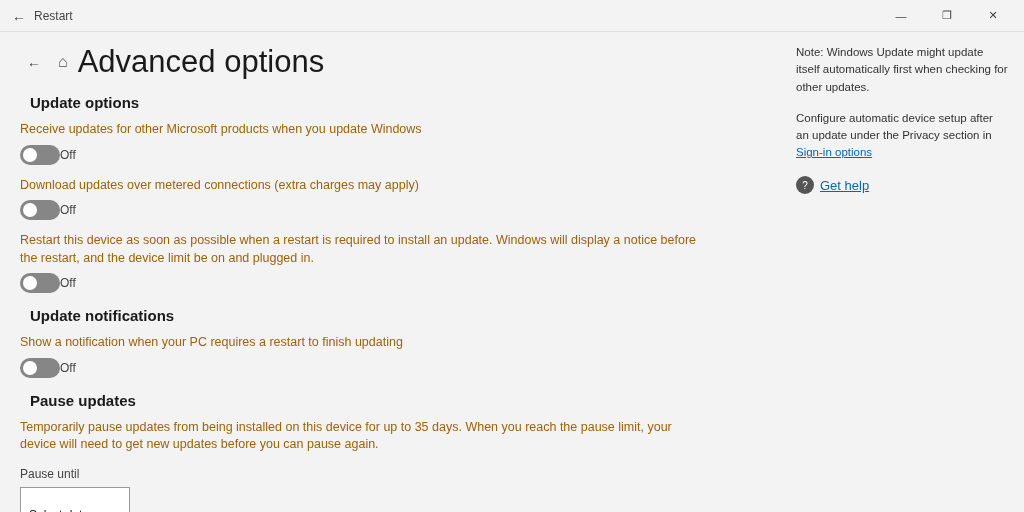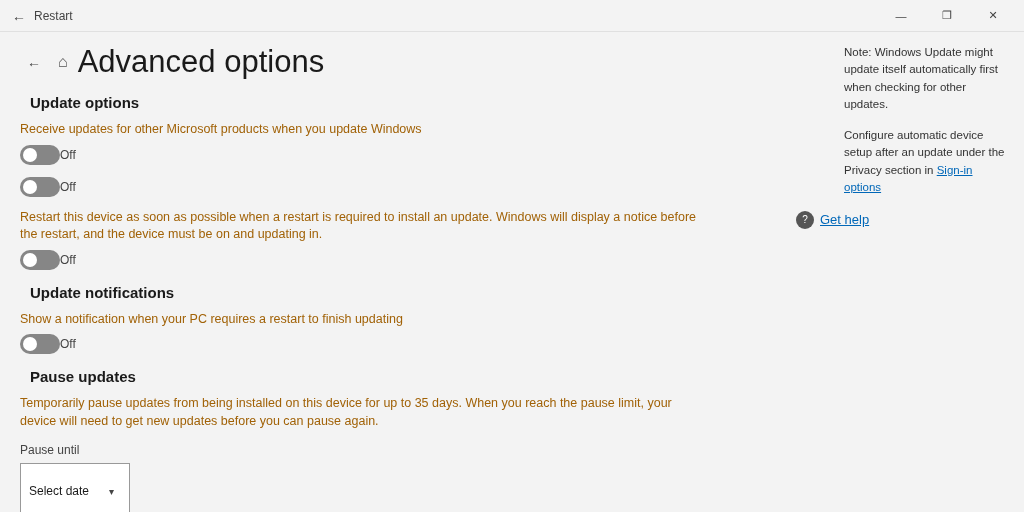--- a/index.html
+++ b/index.html
@@ -185,21 +185,20 @@
       line-height: 1.5;
       border-left: none;
     }
     .right-note {
       margin-bottom: 14px;
     }
     .right-note p {
       font-size: 11.5px;
       color: #333;
       line-height: 1.5;
-      margin-left: 48px;
     }
     .sign-in-link {
       color: #0067b8;
       cursor: pointer;
       font-size: 11.5px;
     }
     .get-help-row {
       display: flex;
       align-items: center;
       gap: 6px;
@@ -255,30 +254,31 @@
       <div class="option-label">Receive updates for other Microsoft products when you update Windows</div>
       <div class="toggle-row">
         <div class="toggle">
           <div class="toggle-track">
             <div class="toggle-thumb"></div>
           </div>
         </div>
         <span class="toggle-label">Off</span>
       </div>
 
+      <div class="option-label">Download updates over metered connections (extra charges may apply)</div>
       <div class="toggle-row">
         <div class="toggle">
           <div class="toggle-track">
             <div class="toggle-thumb"></div>
           </div>
         </div>
         <span class="toggle-label">Off</span>
       </div>
 
-      <div class="option-label">Restart this device as soon as possible when a restart is required to install an update. Windows will display a notice before the restart, and the device must be on and updating in.</div>
+      <div class="option-label">Restart this device as soon as possible when a restart is required to install an update. Windows will display a notice before the restart, and the device limit be on and plugged in.</div>
       <div class="toggle-row">
         <div class="toggle">
           <div class="toggle-track">
             <div class="toggle-thumb"></div>
           </div>
         </div>
         <span class="toggle-label">Off</span>
       </div>
     </div>
 

